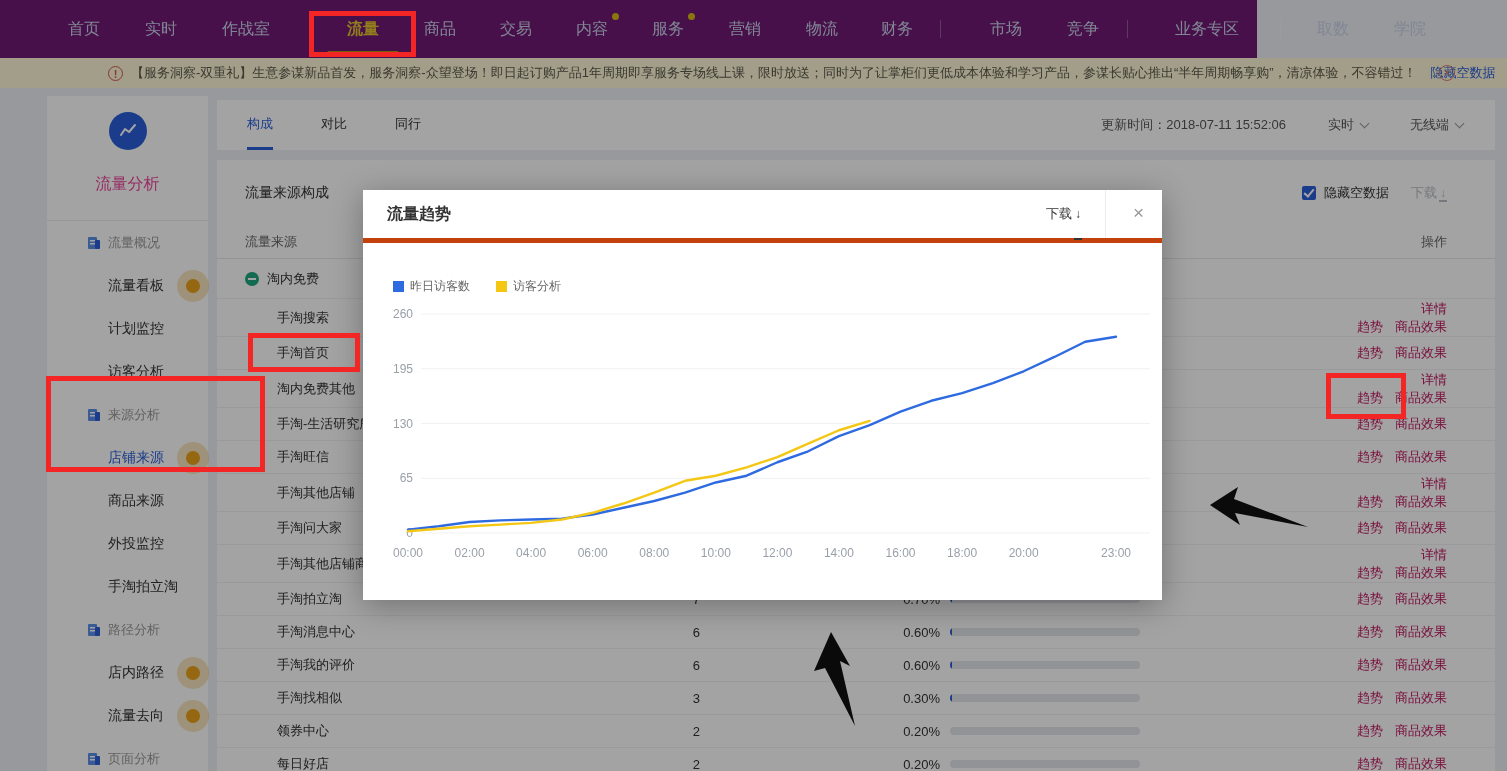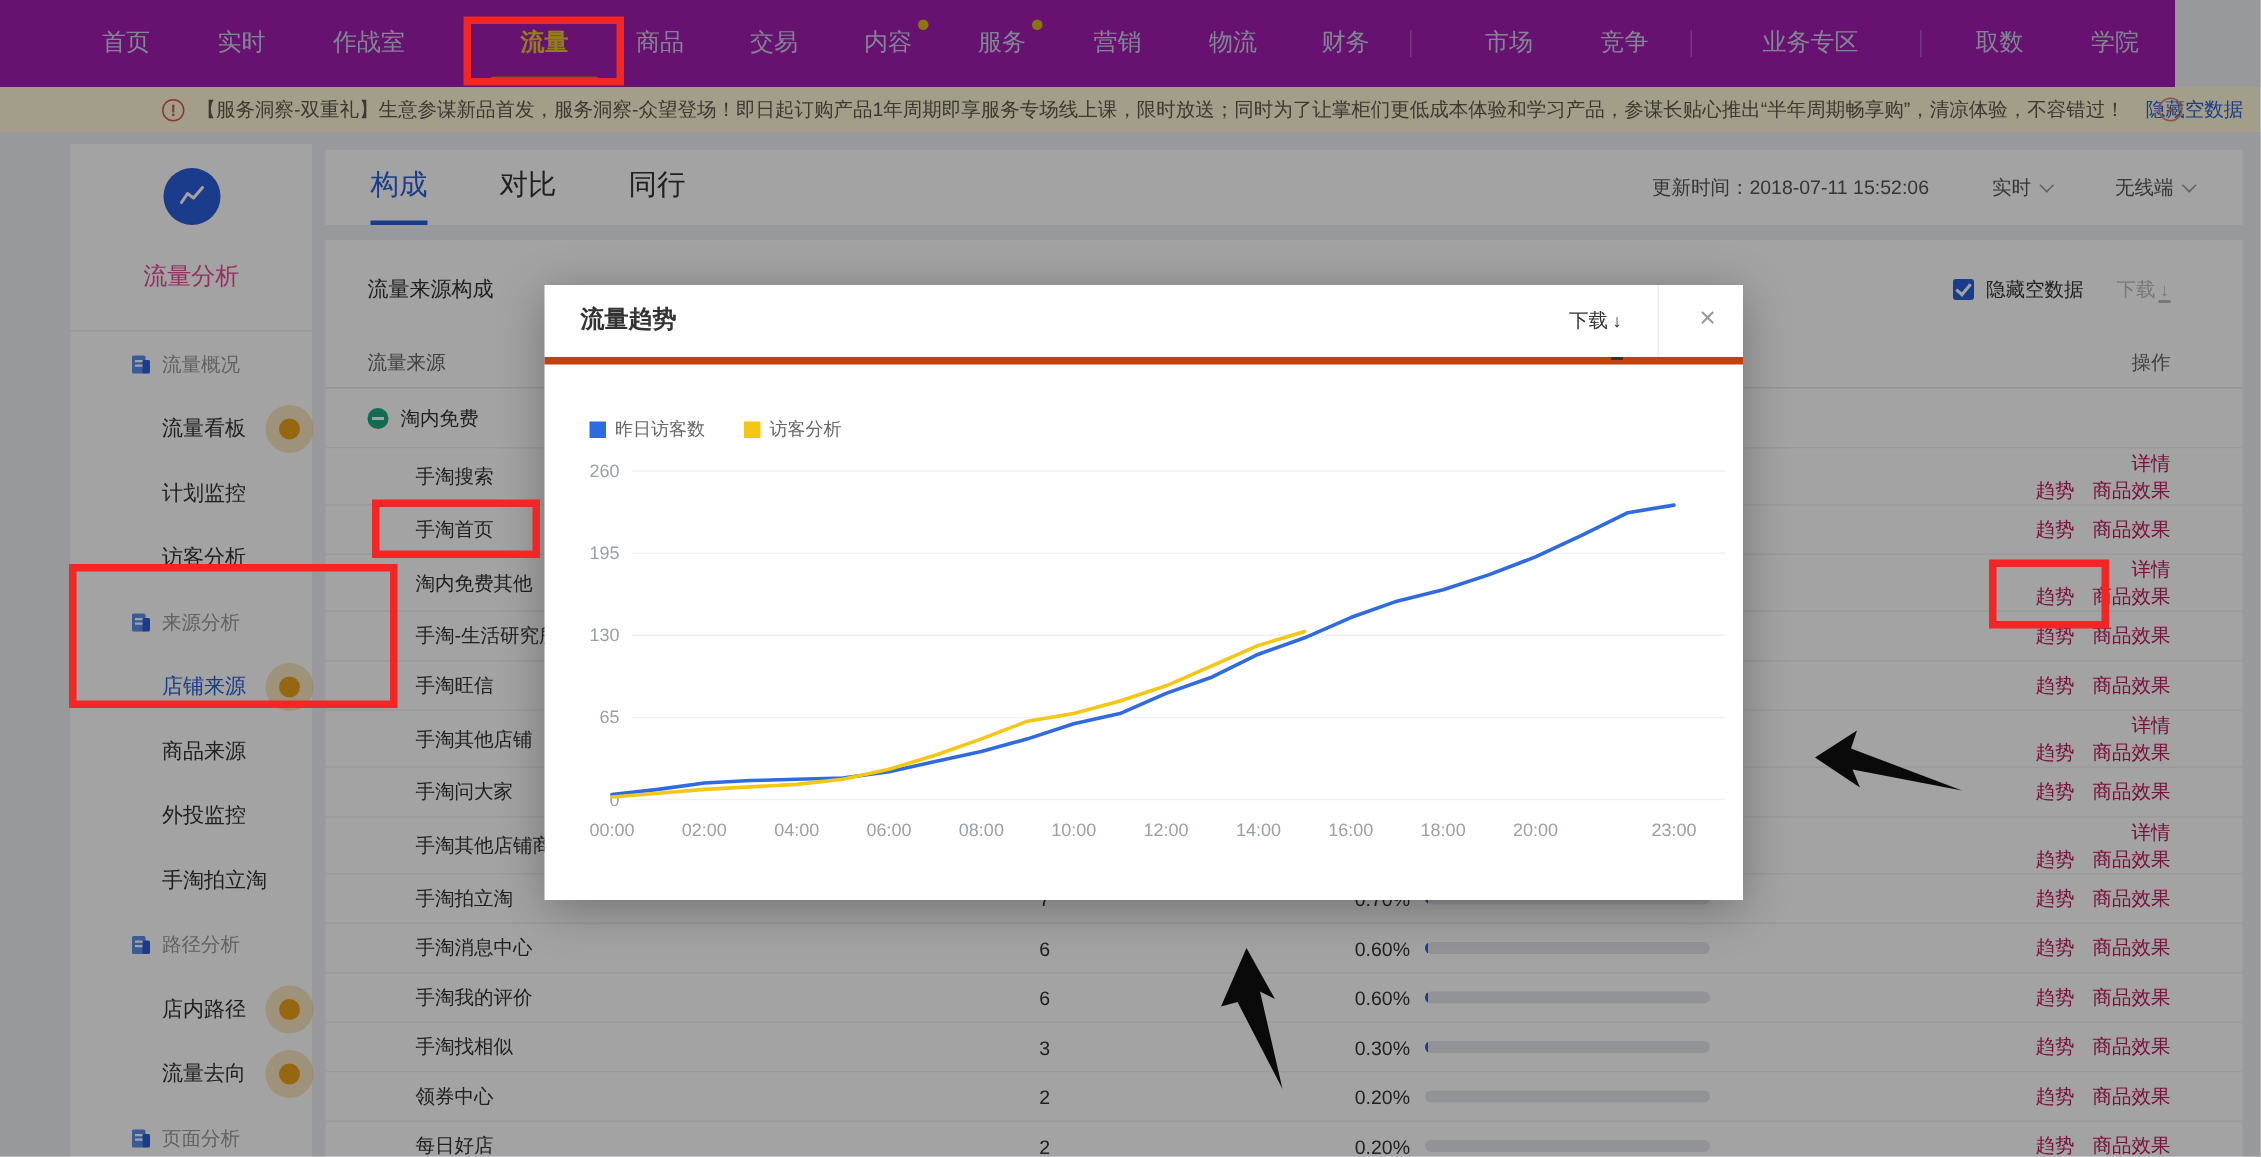--- a/index.html
+++ b/index.html
@@ -3,21 +3,21 @@
 <meta charset="utf-8">
 <style>
   html,body{margin:0;padding:0;}
   body{
     width:1507px;height:771px;position:relative;overflow:hidden;
     background:#eef0f4;
     font-family:"Liberation Sans","DejaVu Sans",sans-serif;
     -webkit-font-smoothing:antialiased;
   }
   
-  .nav{position:absolute;left:0;top:0;width:1450px;height:58px;background:#a21caf;}
+  .nav{position:absolute;left:0;top:0;width:1257px;height:58px;background:#701a75;}
   .nav-item{position:absolute;top:0;transform:translateX(-50%);line-height:58px;
     font-size:16px;color:#c9d2e8;cursor:pointer;white-space:nowrap;}
   .nav-item.active{color:#e3c62e;font-weight:bold;}
   .nav-underline{position:absolute;left:50%;transform:translateX(-50%);bottom:3px;
     width:72px;height:4px;background:#b8960c;border-radius:2px;}
   .nav-dot{position:absolute;right:-11px;top:13px;width:7px;height:7px;border-radius:50%;background:#d8b915;}
   .nav-sep{position:absolute;top:20px;width:1px;height:18px;background:rgba(255,255,255,.28);}
   
   .notice{position:absolute;left:0;top:58px;width:1507px;height:30px;background:#fdf7d7;
     display:flex;align-items:center;white-space:nowrap;overflow:hidden;font-size:13px;color:#5d5a4c;}
@@ -35,21 +35,21 @@
   .s-row.section{color:#999;font-size:13px;cursor:default;}
   .s-row .s-ic{margin-left:40px;margin-right:7px;display:flex;}
   .s-row .s-label{margin-left:61px;}
   .s-row.section .s-label{margin-left:0;}
   .s-row.selected .s-label{color:#2b5fd9;}
   .s-dot{position:absolute;right:8px;top:50%;width:14px;height:14px;margin-top:-7px;border-radius:50%;
     background:#e8a219;box-shadow:0 0 0 9px rgba(232,162,25,.28);}
   
   .tabs-card{position:absolute;left:217px;top:100px;width:1278px;height:50px;background:#fff;}
   .tabs{position:absolute;left:30px;top:0;display:flex;gap:48px;}
-  .tab{line-height:47px;font-size:19px;color:#333;cursor:pointer;border-bottom:3px solid transparent;}
+  .tab{line-height:47px;font-size:13px;color:#333;cursor:pointer;border-bottom:3px solid transparent;}
   .tab.active{color:#2b5fd9;border-bottom-color:#2b5fd9;}
   .tabs-right{position:absolute;right:32px;top:0;height:50px;display:flex;align-items:center;gap:42px;font-size:13px;color:#555;}
   .caret{display:inline-block;width:6px;height:6px;border:solid #999;border-width:0 1px 1px 0;
     transform:rotate(45deg);margin-left:7px;vertical-align:2px;}
   .drop{cursor:pointer;}
   
   .table-card{position:absolute;left:217px;top:160px;width:1278px;height:611px;background:#fff;overflow:hidden;}
   .card-head{height:64px;position:relative;}
   .card-title{position:absolute;left:28px;top:24px;font-size:14px;color:#333;}
   .card-controls{position:absolute;right:48px;top:24px;display:flex;align-items:center;font-size:13px;color:#333;}

